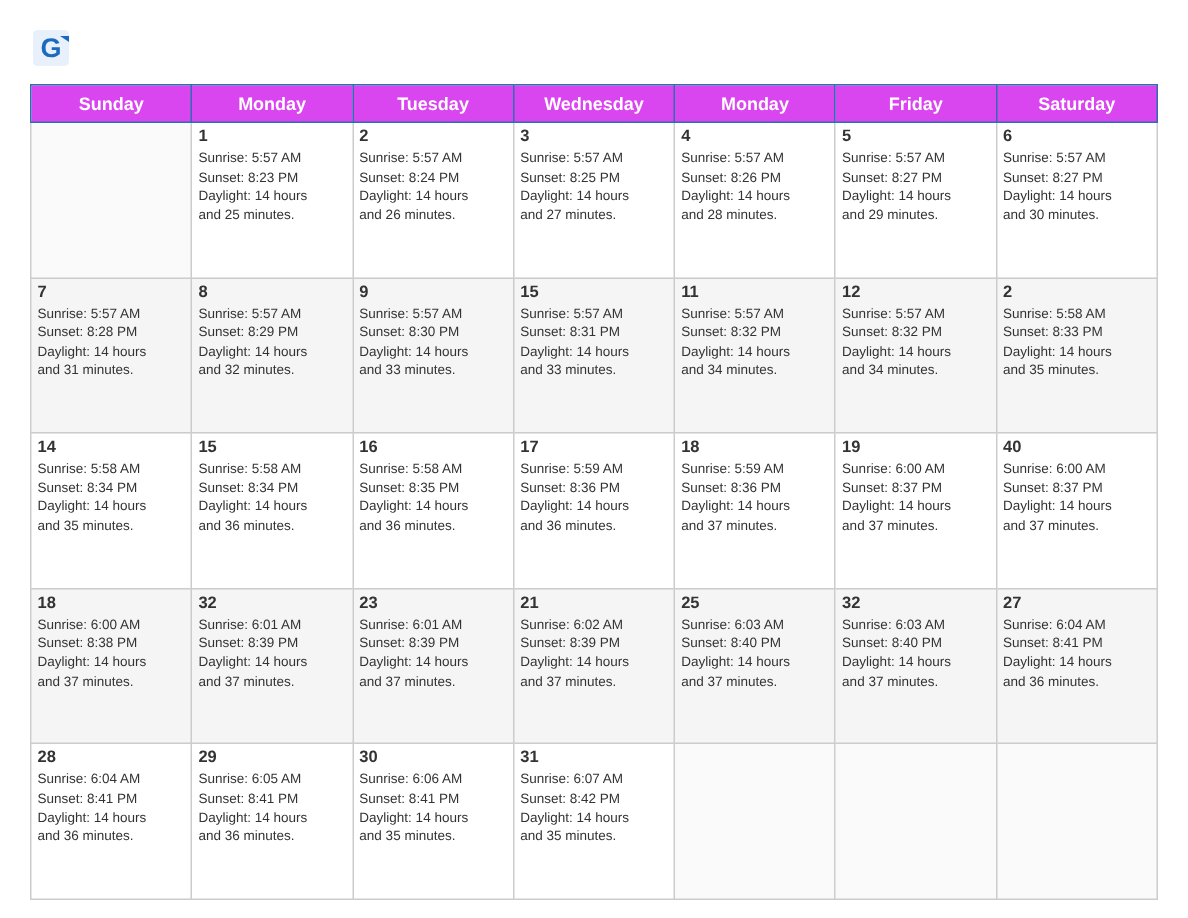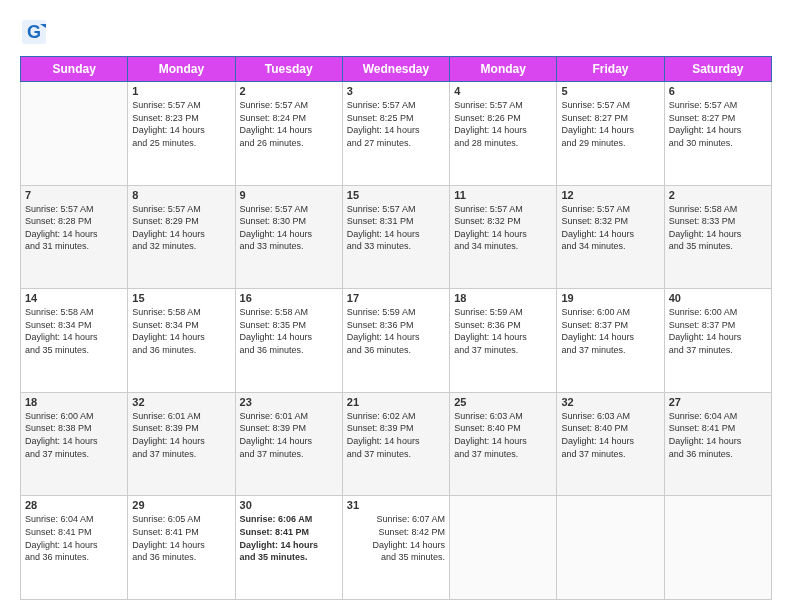--- a/index.html
+++ b/index.html
@@ -345,28 +345,28 @@
           </td>
           <td>
             <span class="day-num">29</span>
             <div class="day-info" style="white-space: pre-line;">Sunrise: 6:05 AM
 Sunset: 8:41 PM
 Daylight: 14 hours
 and 36 minutes.</div>
           </td>
           <td>
             <span class="day-num">30</span>
-            <div class="day-info" style="white-space: pre-line; font-weight: bold;">Sunrise: 6:06 AM
+            <div class="day-info" style="white-space: pre-line;">Sunrise: 6:06 AM
 Sunset: 8:41 PM
 Daylight: 14 hours
 and 35 minutes.</div>
           </td>
           <td>
             <span class="day-num">31</span>
-            <div class="day-info" style="white-space: pre-line; text-align: right;">Sunrise: 6:07 AM
+            <div class="day-info" style="white-space: pre-line;">Sunrise: 6:07 AM
 Sunset: 8:42 PM
 Daylight: 14 hours
 and 35 minutes.</div>
           </td>
           <td class="empty-cell"></td>
           <td class="empty-cell"></td>
           <td class="empty-cell"></td>
         </tr>
       </tbody>
   </table>

